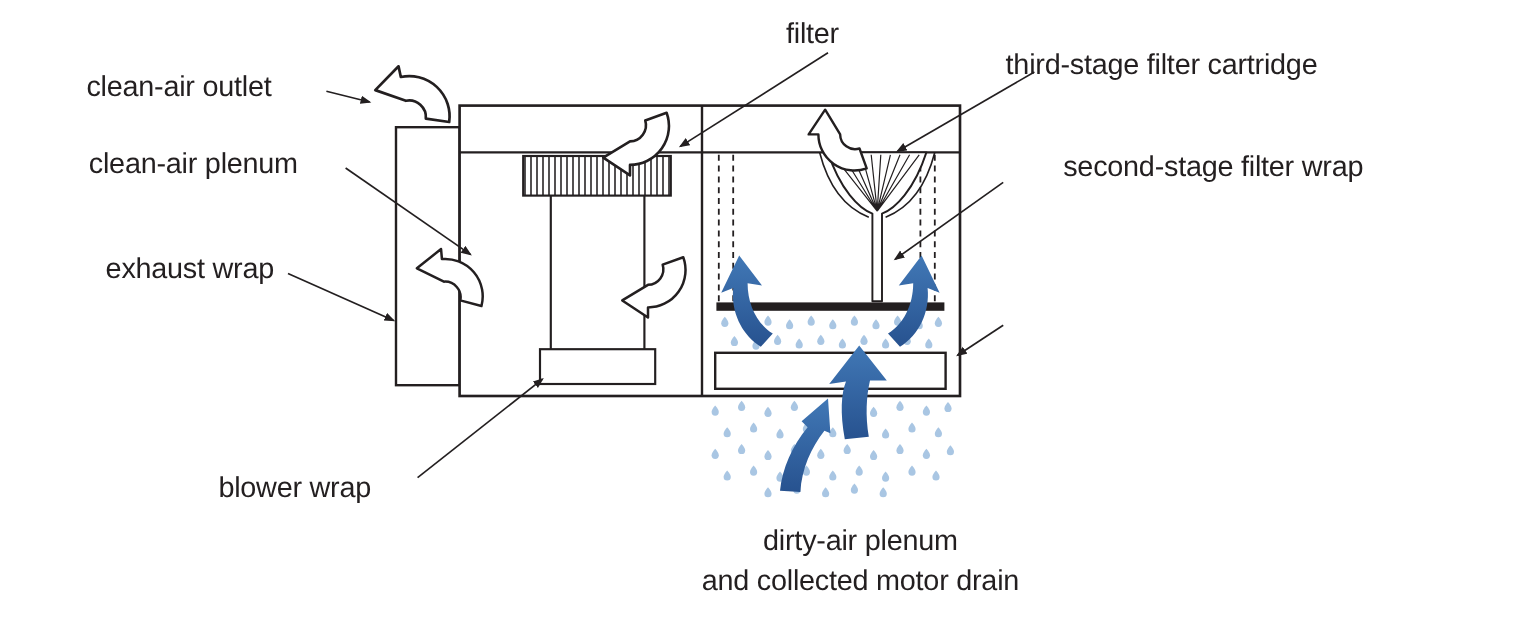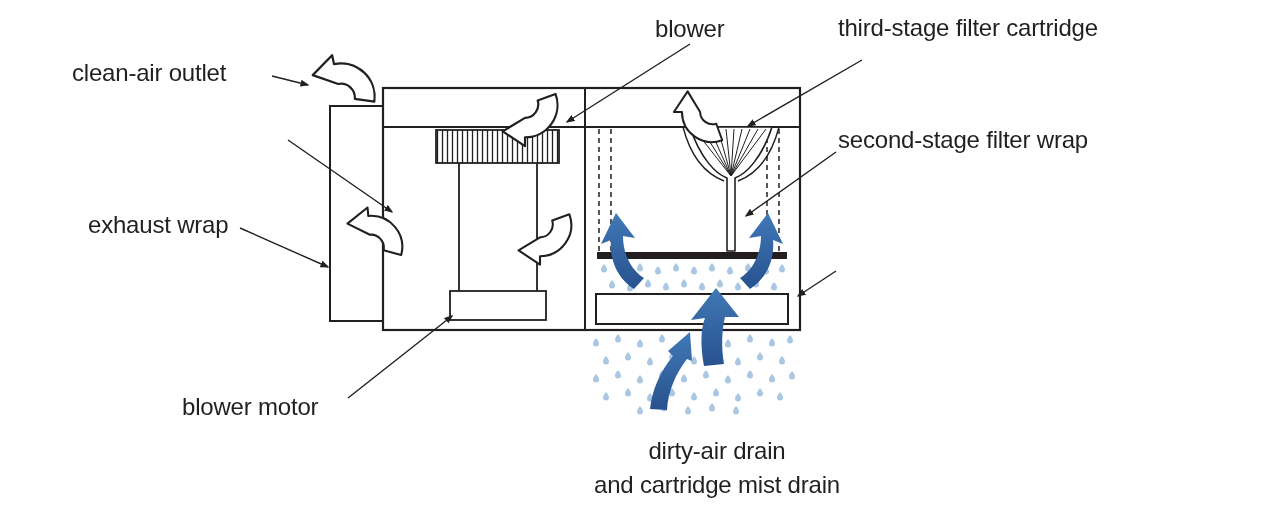--- a/index.html
+++ b/index.html
@@ -175,23 +175,24 @@
       <line x1="240" y1="228" x2="328" y2="267" marker-end="url(#ah)"></line>
       <line x1="348" y1="398" x2="452" y2="316" marker-end="url(#ah)"></line>
       <line x1="690" y1="44" x2="567" y2="122" marker-end="url(#ah)"></line>
       <line x1="862" y1="60" x2="748" y2="126" marker-end="url(#ah)"></line>
       <line x1="836" y1="152" x2="746" y2="216" marker-end="url(#ah)"></line>
       <line x1="836" y1="271" x2="798" y2="296" marker-end="url(#ah)"></line>
     </g>
   </svg>
 
   <div class="lbl" style="left:72px;top:58px">clean-air outlet</div>
+  <div class="lbl" style="left:74px;top:122px">clean-air plenum</div>
   <div class="lbl" style="left:88px;top:210px">exhaust wrap</div>
-  <div class="lbl" style="left:182px;top:392px">blower motor</div>
-  <div class="lbl" style="left:655px;top:14px">blower</div>
-  <div class="lbl" style="left:838px;top:13px">third-stage filter cartridge</div>
-  <div class="lbl" style="left:838px;top:125px">second-stage filter wrap</div>
+  <div class="lbl" style="left:182px;top:392px">blower wrap</div>
+  <div class="lbl" style="left:655px;top:14px">filter</div>
+  <div class="lbl" style="left:838px;top:40px">third-stage filter cartridge</div>
+  <div class="lbl" style="left:886px;top:125px">second-stage filter wrap</div>
   <div class="lbl center" style="left:527px;top:434px;width:380px">
-    <div>dirty-air drain</div>
-    <div>and cartridge mist drain</div>
+    <div>dirty-air plenum</div>
+    <div>and collected motor drain</div>
   </div>
 
 </div>
 
 </body></html>

